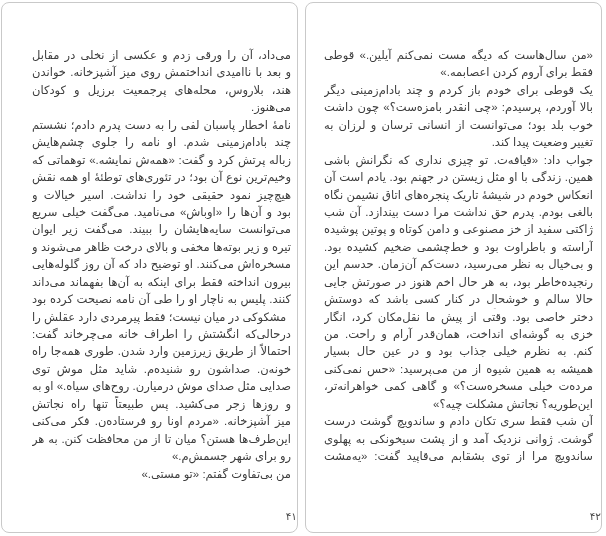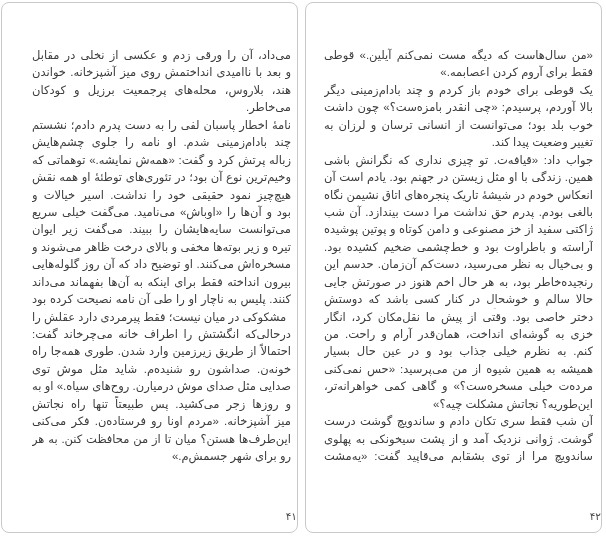--- a/index.html
+++ b/index.html
@@ -62,41 +62,42 @@
 </head>
 <body>
 
 <div class="stage">
 
   <div class="page page-left">
     <div class="text-block">
         <div class="book-line">می‌داد، آن را ورقی زدم و عکسی از نخلی در مقابل غروب خورشید تماشا کردم</div>
         <div class="book-line">و بعد با ناامیدی انداختمش روی میز آشپزخانه. خواندن در مورد جاهایی مثل</div>
         <div class="book-line">هند، بلاروس، محله‌های پرجمعیت برزیل و کودکان گرسنهٔ آفریقا را ترجیح</div>
-        <div class="book-line para-end">می‌خاطر.</div>
+        <div class="book-line para-end">می‌هنوز.</div>
         <div class="book-line">نامهٔ اخطار پاسبان لفی را به دست پدرم دادم؛ نشستم و مشغول خوردن</div>
         <div class="book-line">چند بادام‌زمینی شدم. او نامه را جلوی چشم‌هایش تکانی داد و در سطل</div>
         <div class="book-line">زباله پرتش کرد و گفت: «همه‌ش نمایشه.» توهماتی که او گرفتارشان بود، از</div>
         <div class="book-line">وخیم‌ترین نوع آن بود؛ در تئوری‌های توطئهٔ او همه نقش بازی می‌کردند.</div>
         <div class="book-line">هیچ‌چیز نمود حقیقی خود را نداشت. اسیر خیالات و تصور پیکره‌هایی تیره</div>
         <div class="book-line">بود و آن‌ها را «اوباش» می‌نامید. می‌گفت خیلی سریع حرکت می‌کنند، تنها</div>
         <div class="book-line">می‌توانست سایه‌هایشان را ببیند. می‌گفت زیر ایوان فرومی‌روند، در نقاط</div>
         <div class="book-line">تیره و زیر بوته‌ها مخفی و بالای درخت ظاهر می‌شوند و او را می‌پایند و</div>
         <div class="book-line">مسخره‌اش می‌کنند. او توضیح داد که آن روز گلوله‌هایی برفی را از پنجره</div>
         <div class="book-line">بیرون انداخته فقط برای اینکه به آن‌ها بفهماند می‌داند می‌خواهند چه‌کار</div>
         <div class="book-line">کنند. پلیس به ناچار او را طی آن نامه نصیحت کرده بود تا نشان دهد قضیهٔ</div>
         <div class="book-line para-end">مشکوکی در میان نیست؛ فقط پیرمردی دارد عقلش را از دست می‌دهد.</div>
         <div class="book-line">درحالی‌که انگشتش را اطراف خانه می‌چرخاند گفت: «اونا اینجا هم هستن.</div>
         <div class="book-line">احتمالاً از طریق زیرزمین وارد شدن. طوری همه‌جا راه می‌رن انگار مالک این</div>
         <div class="book-line">خونه‌ن. صداشون رو شنیده‌م. شاید مثل موش توی دیوارها زندگی می‌کنن،</div>
         <div class="book-line">صدایی مثل صدای موش درمیارن. روح‌های سیاه.» او به همین دلیل شب‌ها</div>
         <div class="book-line">و روزها زجر می‌کشید. پس طبیعتاً تنها راه نجاتش نوشیدن بود. نشست پشت</div>
         <div class="book-line">میز آشپزخانه. «مردم اونا رو فرستاده‌ن. فکر می‌کنی چرا پاسبان‌ها همیشه</div>
         <div class="book-line">این‌طرف‌ها هستن؟ میان تا از من محافظت کنن. به هر حال من هم همین کار</div>
         <div class="book-line para-end">رو برای شهر جسمش‌م.»</div>
+        <div class="book-line para-end">من بی‌تفاوت گفتم: «تو مستی.»</div>
       </div>
     <div class="page-number">۴۱</div>
   </div>
 
   <div class="page page-right">
     <div class="text-block">
         <div class="book-line">«من سال‌هاست که دیگه مست نمی‌کنم آیلین.» قوطی آبجو را بالا گرفت: «این</div>
         <div class="book-line para-end">فقط برای آروم کردن اعصابمه.»</div>
         <div class="book-line">یک قوطی برای خودم باز کردم و چند بادام‌زمینی دیگر خوردم. سرم را که</div>
         <div class="book-line">بالا آوردم، پرسیدم: «چی انقدر بامزه‌ست؟» چون داشت می‌خندید. این کار را</div>

